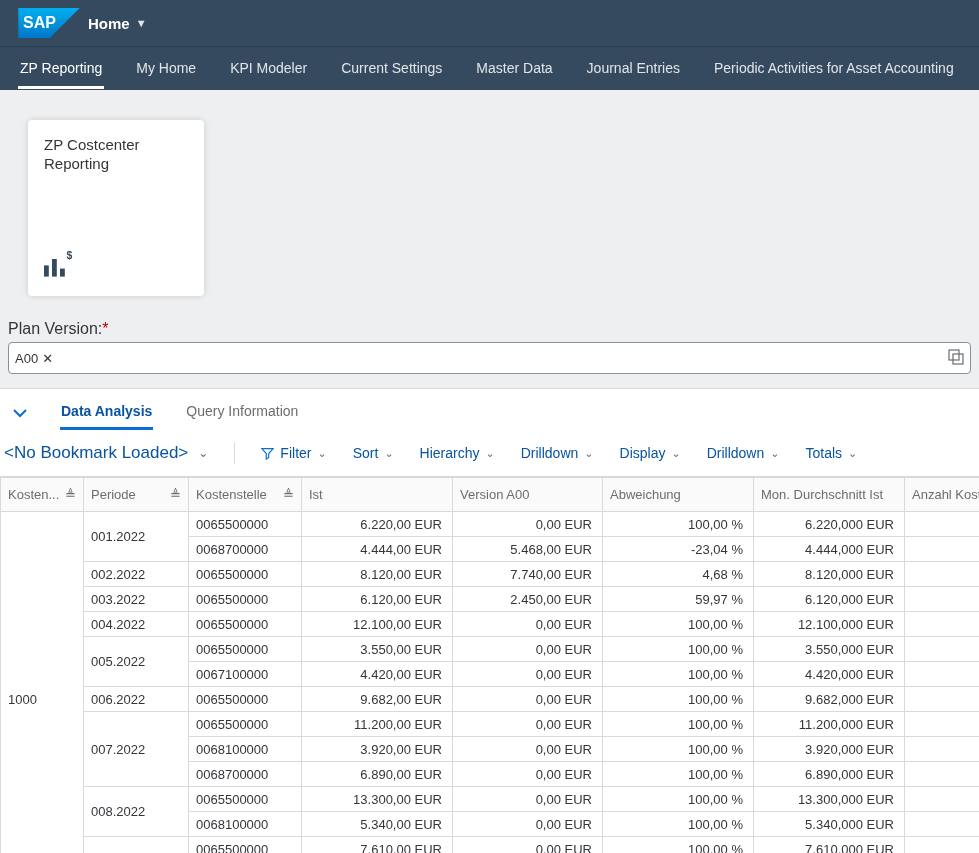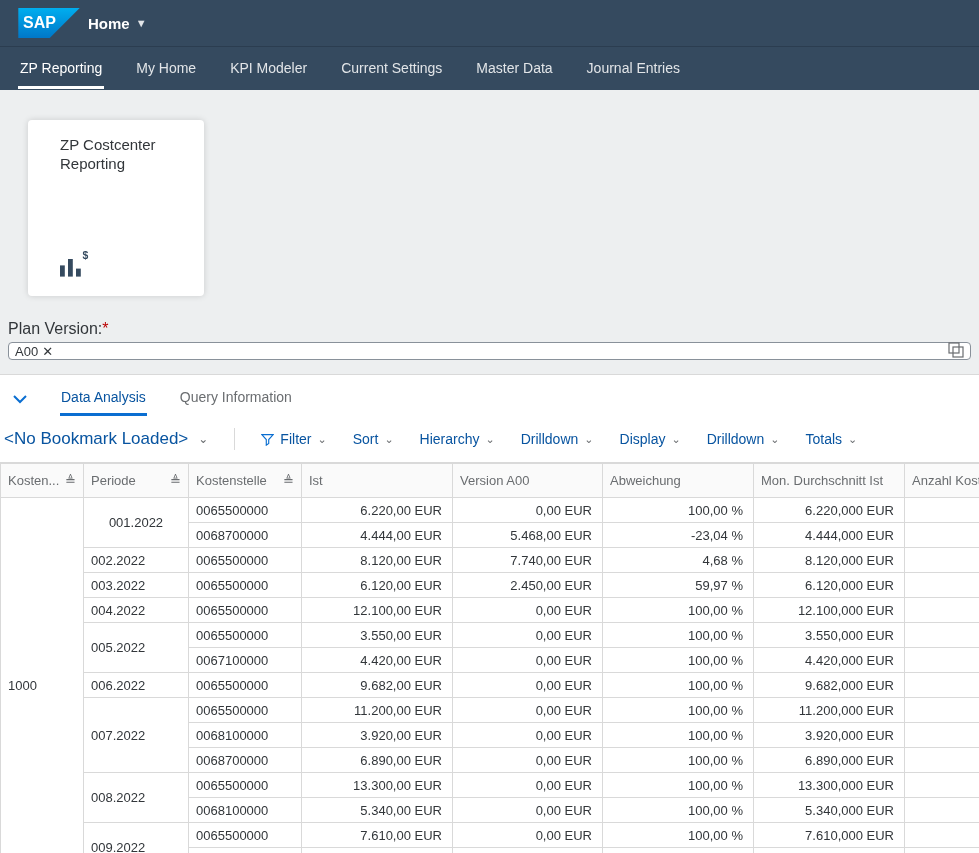--- a/index.html
+++ b/index.html
@@ -19,37 +19,37 @@
   .shell-top{display:flex;align-items:center;gap:8px;height:46px;padding:0 18px;}
   .logo svg{display:block;}
   .home-btn{display:flex;align-items:center;gap:6px;color:#fff;font-size:15px;font-weight:700;cursor:pointer;}
   .home-btn .caret{font-size:11px;color:#e2e5e8;}
   
   .nav{display:flex;gap:30px;height:44px;align-items:center;padding:8px 18px;border-top:1px solid #2b3d50;}
   .nav-item{color:#e2e5e8;font-size:14px;cursor:pointer;padding:12px 2px 10px;border-bottom:3px solid transparent;}
   .nav-item.active{color:#fff;border-bottom-color:#fff;}
   
   .lp{background:var(--sap-light);padding:30px 28px 24px;}
-  .tile{width:176px;height:176px;background:#fff;border-radius:4px;box-shadow:0 0 6px rgba(0,0,0,.15);padding:16px 32px;display:flex;flex-direction:column;justify-content:space-between;cursor:pointer;}
+  .tile{width:176px;height:176px;background:#fff;border-radius:4px;box-shadow:0 0 6px rgba(0,0,0,.15);padding:16px 16px;display:flex;flex-direction:column;justify-content:space-between;cursor:pointer;}
   .tile-title{font-size:15px;color:var(--sap-text);line-height:1.25;}
   .tile-icon{color:var(--sap-navy);}
   
   .pv-row{background:#edeff0;padding:0 8px 14px;}
   .pv-label{font-size:16px;color:#32363a;margin:0 0 4px;}
   .pv-label .req{color:#b00;}
-  .pv-input{display:flex;align-items:center;background:#fff;border:1px solid #89919a;border-radius:4px;height:18px;padding:0 6px;}
+  .pv-input{display:flex;align-items:center;background:#fff;border:1px solid #89919a;border-radius:4px;height:32px;padding:0 6px;}
   .token{display:flex;align-items:center;gap:4px;font-size:13px;color:var(--sap-text);}
   .token-x{color:#32363a;cursor:pointer;}
   .pv-spacer{flex:1;}
   .vh-icon{color:#6a6d70;cursor:pointer;}
   
   .section-bar{background:#fff;display:flex;align-items:center;gap:32px;padding:10px 12px 0;border-top:1px solid #d9d9d9;}
   .chevron-sec{color:var(--sap-blue);cursor:pointer;}
   .sec-tab{font-size:14px;color:#6a6d70;padding:4px 1px 8px;cursor:pointer;border-bottom:3px solid transparent;}
-  .sec-tab.active{color:var(--sap-link);border-bottom-color:var(--sap-blue);}
+  .sec-tab.active{color:var(--sap-link);border-bottom-color:var(--sap-blue);font-weight:bold;}
   
   .toolbar{background:#fff;display:flex;align-items:center;gap:26px;padding:12px 4px 12px 4px;border-bottom:1px solid #d9d9d9;flex-wrap:nowrap;}
   .bm{display:flex;align-items:center;gap:10px;color:var(--sap-link);font-size:17px;padding-left:0;}
   .bm .caret{font-size:12px;color:#6a6d70;}
   .tb-sep{width:1px;height:22px;background:#d9d9d9;}
   .tb-btn{display:flex;align-items:center;gap:6px;color:var(--sap-link);font-size:14px;cursor:pointer;text-align:right;}
   .tb-btn .caret{font-size:11px;color:#6a6d70;}
   .filter-icon{width:13px;height:13px;}
   
   .tbl-wrap{background:#fff;overflow-x:hidden;}
@@ -91,20 +91,21 @@
       <span class="caret">▼</span>
     </span>
   </div>
   <div class="nav" id="nav">
       <span class="nav-item active">ZP Reporting</span>
       <span class="nav-item">My Home</span>
       <span class="nav-item">KPI Modeler</span>
       <span class="nav-item">Current Settings</span>
       <span class="nav-item">Master Data</span>
       <span class="nav-item">Journal Entries</span>
+      <span class="nav-item">Periodic Activities for Asset Accounting</span>
     </div>
 </div>
 
 <div class="lp">
   <div class="tile">
     <div class="tile-title">ZP Costcenter Reporting</div>
     <div class="tile-icon">
       <svg width="32" height="28" viewBox="0 0 40 34">
         <rect x="0" y="20" width="6" height="14" fill="#354a5f"></rect>
         <rect x="10" y="12" width="6" height="22" fill="#354a5f"></rect>
@@ -220,21 +221,21 @@
       <th class="num"><span>Ist</span></th>
       <th class="num"><span>Version A00</span></th>
       <th class="num"><span>Abweichung</span></th>
       <th class="num"><span>Mon. Durchschnitt Ist</span></th>
       <th class="num"><span>Anzahl Koste</span></th>
     </tr>
   </thead>
   <tbody id="tbody">
         <tr>
           <td rowspan="15" class="dim" style="vertical-align: middle;">1000</td>
-          <td rowspan="2" class="dim" style="vertical-align: middle; text-align: center;">001.2022</td>
+          <td rowspan="2" class="dim" style="vertical-align: middle;">001.2022</td>
           <td>0065500000</td>
           <td class="num">6.220,00 EUR</td>
           <td class="num">0,00 EUR</td>
           <td class="num">100,00 %</td>
           <td class="num">6.220,000 EUR</td>
           <td class="num"></td>
         </tr>
         <tr>
           <td>0068700000</td>
           <td class="num">4.444,00 EUR</td>

